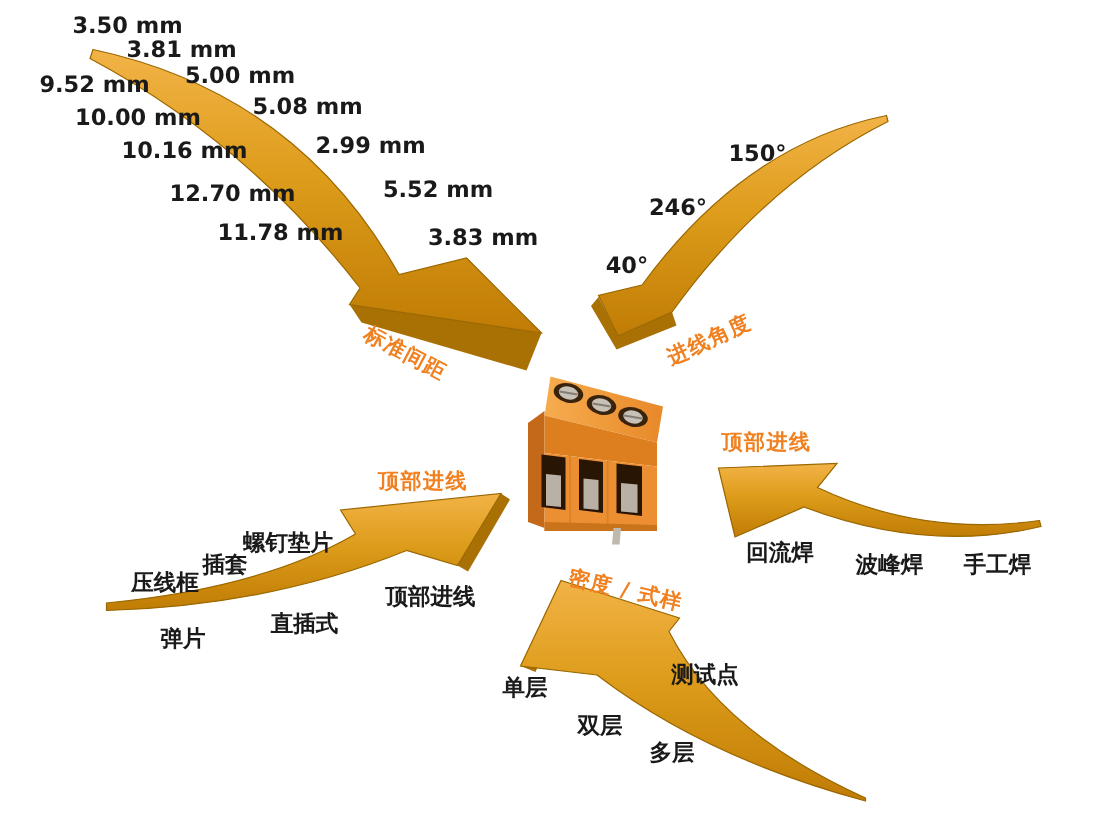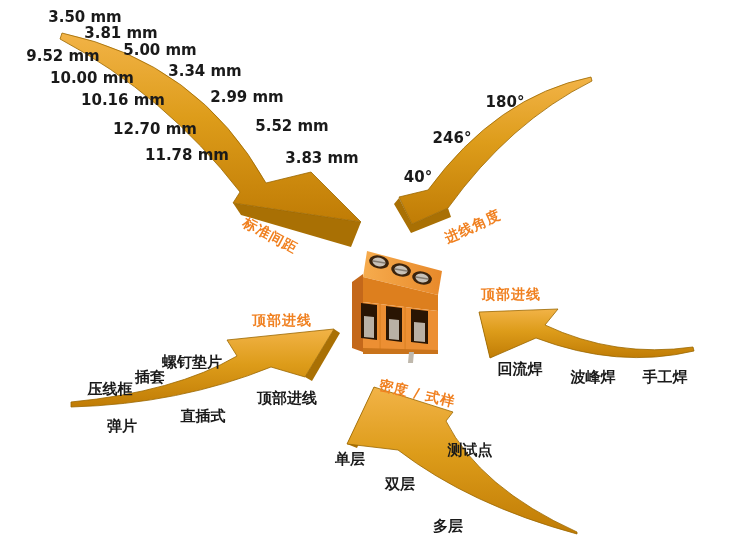--- a/index.html
+++ b/index.html
@@ -75,44 +75,44 @@
 
       <polygon points="363,348 438,350 438,354 363,354" fill="#C9731B"></polygon>
       <polygon points="409,352 414,352 413,363 408,363" fill="#BFB8AC"></polygon>
     </g>
   </svg>
 
   <div class="t" style="left:85px;top:17px">3.50 mm</div>
   <div class="t" style="left:121px;top:33px">3.81 mm</div>
   <div class="t" style="left:160px;top:50px">5.00 mm</div>
   <div class="t" style="left:63px;top:56px">9.52 mm</div>
-  <div class="t" style="left:205px;top:71px">3.34 mm</div>
+  <div class="t" style="left:205px;top:71px">5.08 mm</div>
   <div class="t" style="left:92px;top:78px">10.00 mm</div>
   <div class="t" style="left:247px;top:97px">2.99 mm</div>
   <div class="t" style="left:123px;top:100px">10.16 mm</div>
   <div class="t" style="left:292px;top:126px">5.52 mm</div>
   <div class="t" style="left:155px;top:129px">12.70 mm</div>
   <div class="t" style="left:187px;top:155px">11.78 mm</div>
   <div class="t" style="left:322px;top:158px">3.83 mm</div>
   <div class="o" style="left:270px;top:236px;transform:translate(-50%,-50%) rotate(28deg)">标准间距</div>
 
-  <div class="t" style="left:505px;top:102px">180°</div>
+  <div class="t" style="left:505px;top:102px">150°</div>
   <div class="t" style="left:452px;top:138px">246°</div>
   <div class="t" style="left:418px;top:177px">40°</div>
   <div class="o" style="left:473px;top:227px;transform:translate(-50%,-50%) rotate(-25deg)">进线角度</div>
 
   <div class="o" style="left:511px;top:295px">顶部进线</div>
   <div class="t" style="left:520px;top:369px">回流焊</div>
   <div class="t" style="left:593px;top:377px">波峰焊</div>
   <div class="t" style="left:665px;top:377px">手工焊</div>
 
   <div class="o" style="left:417px;top:394px;transform:translate(-50%,-50%) rotate(13deg)">密度 / 式样</div>
   <div class="t" style="left:350px;top:459px">单层</div>
   <div class="t" style="left:400px;top:484px">双层</div>
-  <div class="t" style="left:448px;top:526px">多层</div>
+  <div class="t" style="left:448px;top:502px">多层</div>
   <div class="t" style="left:470px;top:450px">测试点</div>
 
   <div class="o" style="left:282px;top:321px">顶部进线</div>
   <div class="t" style="left:110px;top:389px">压线框</div>
   <div class="t" style="left:150px;top:377px">插套</div>
   <div class="t" style="left:192px;top:362px">螺钉垫片</div>
   <div class="t" style="left:122px;top:426px">弹片</div>
   <div class="t" style="left:203px;top:416px">直插式</div>
   <div class="t" style="left:287px;top:398px">顶部进线</div>
 

